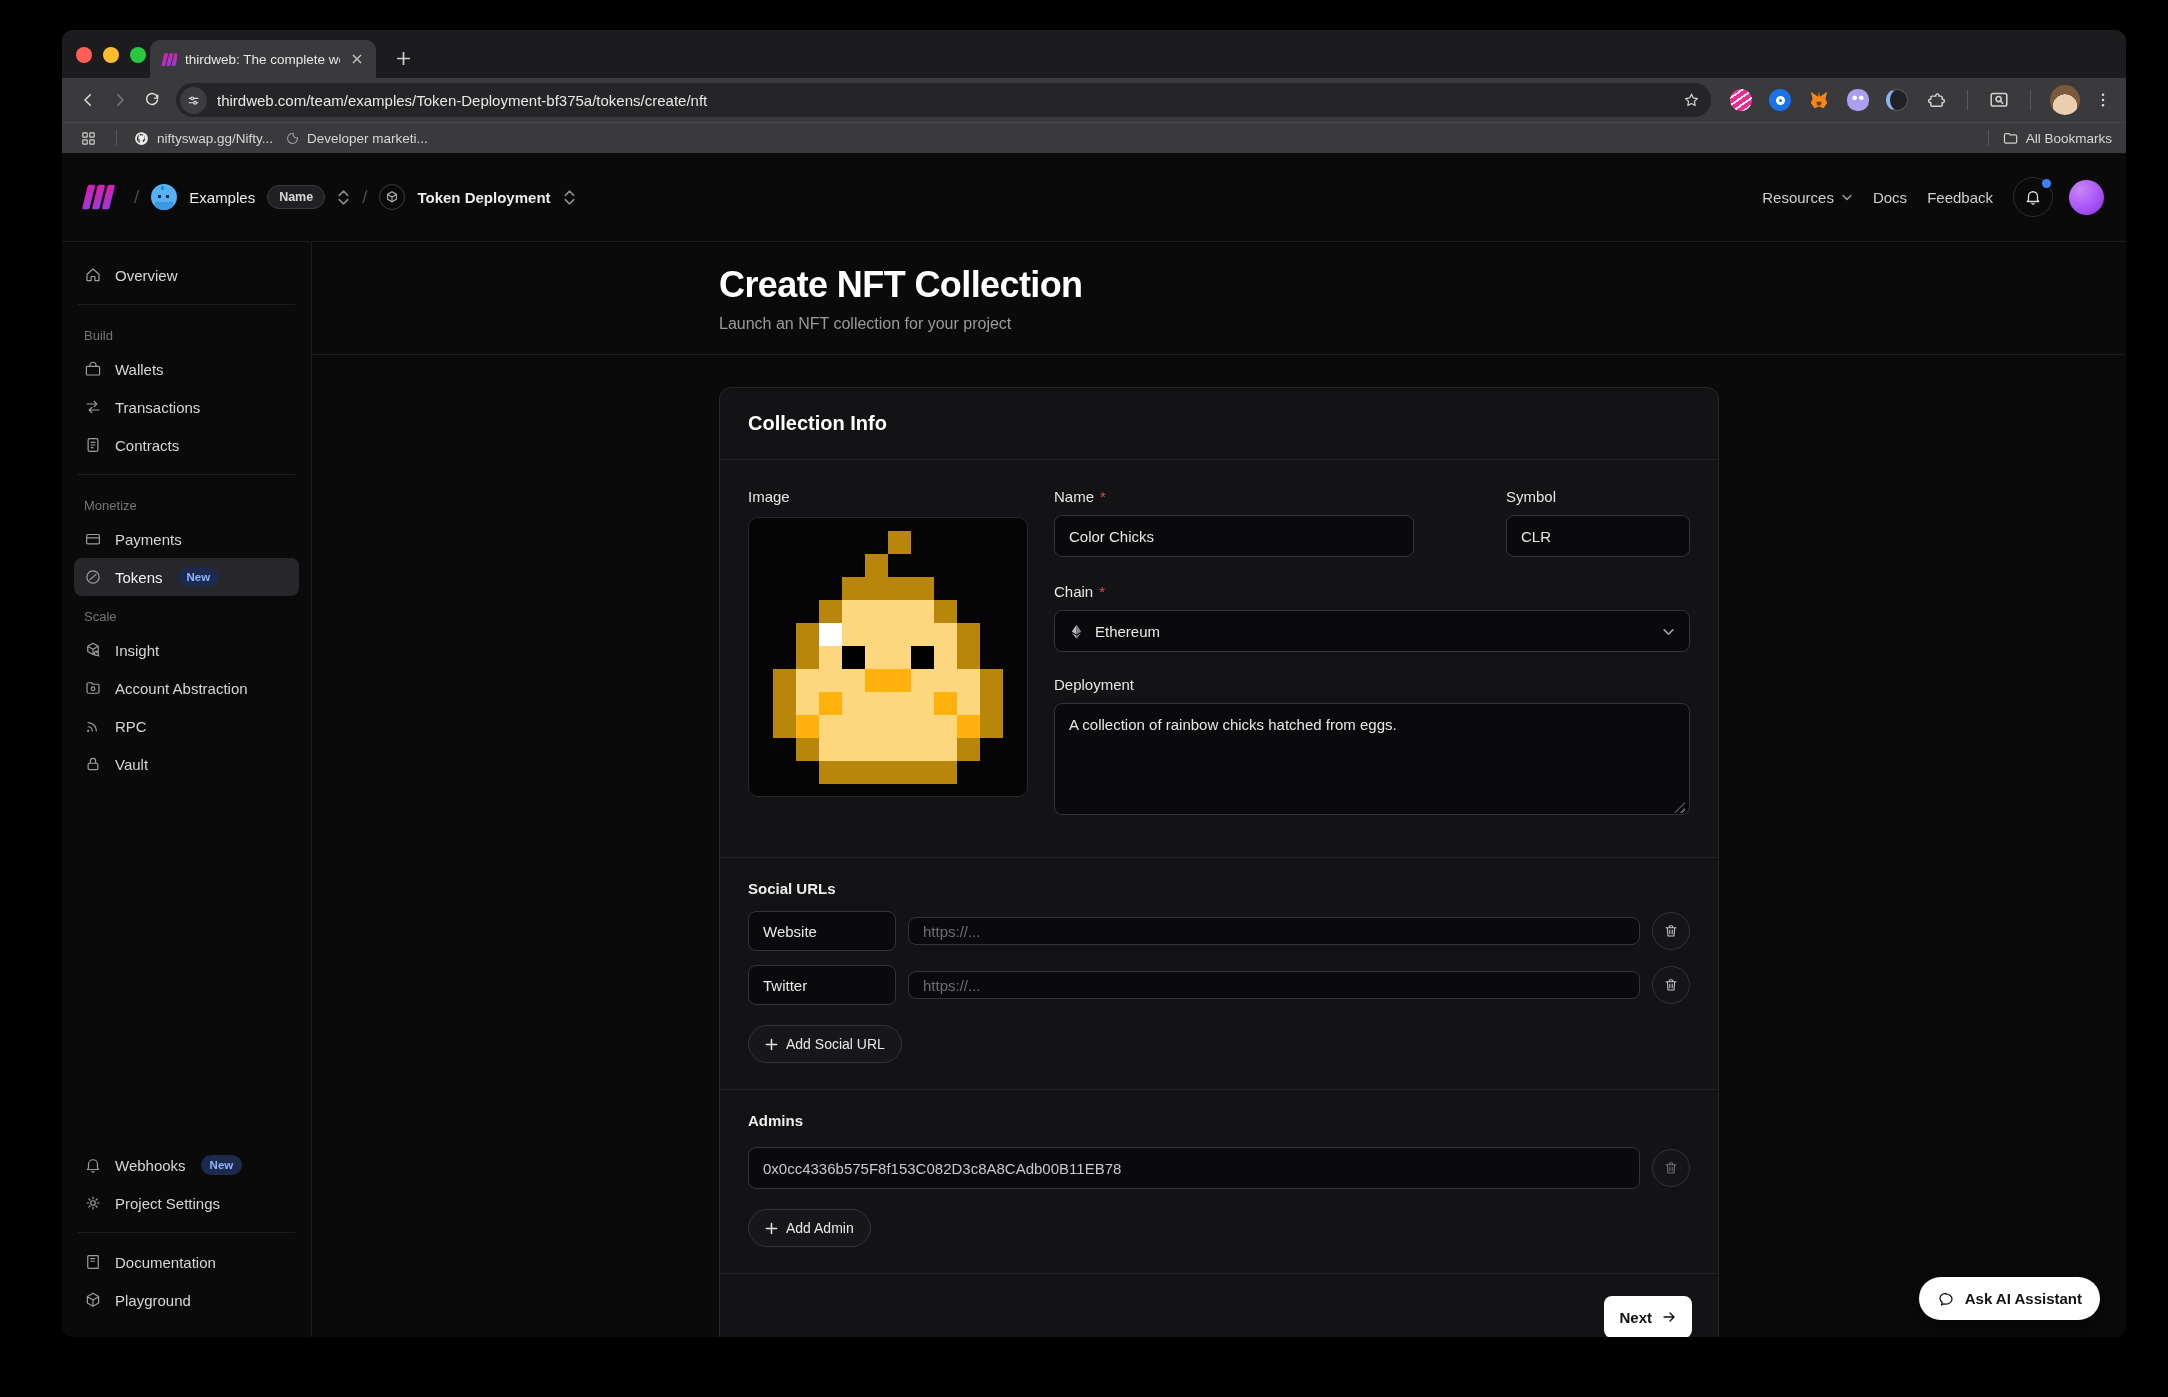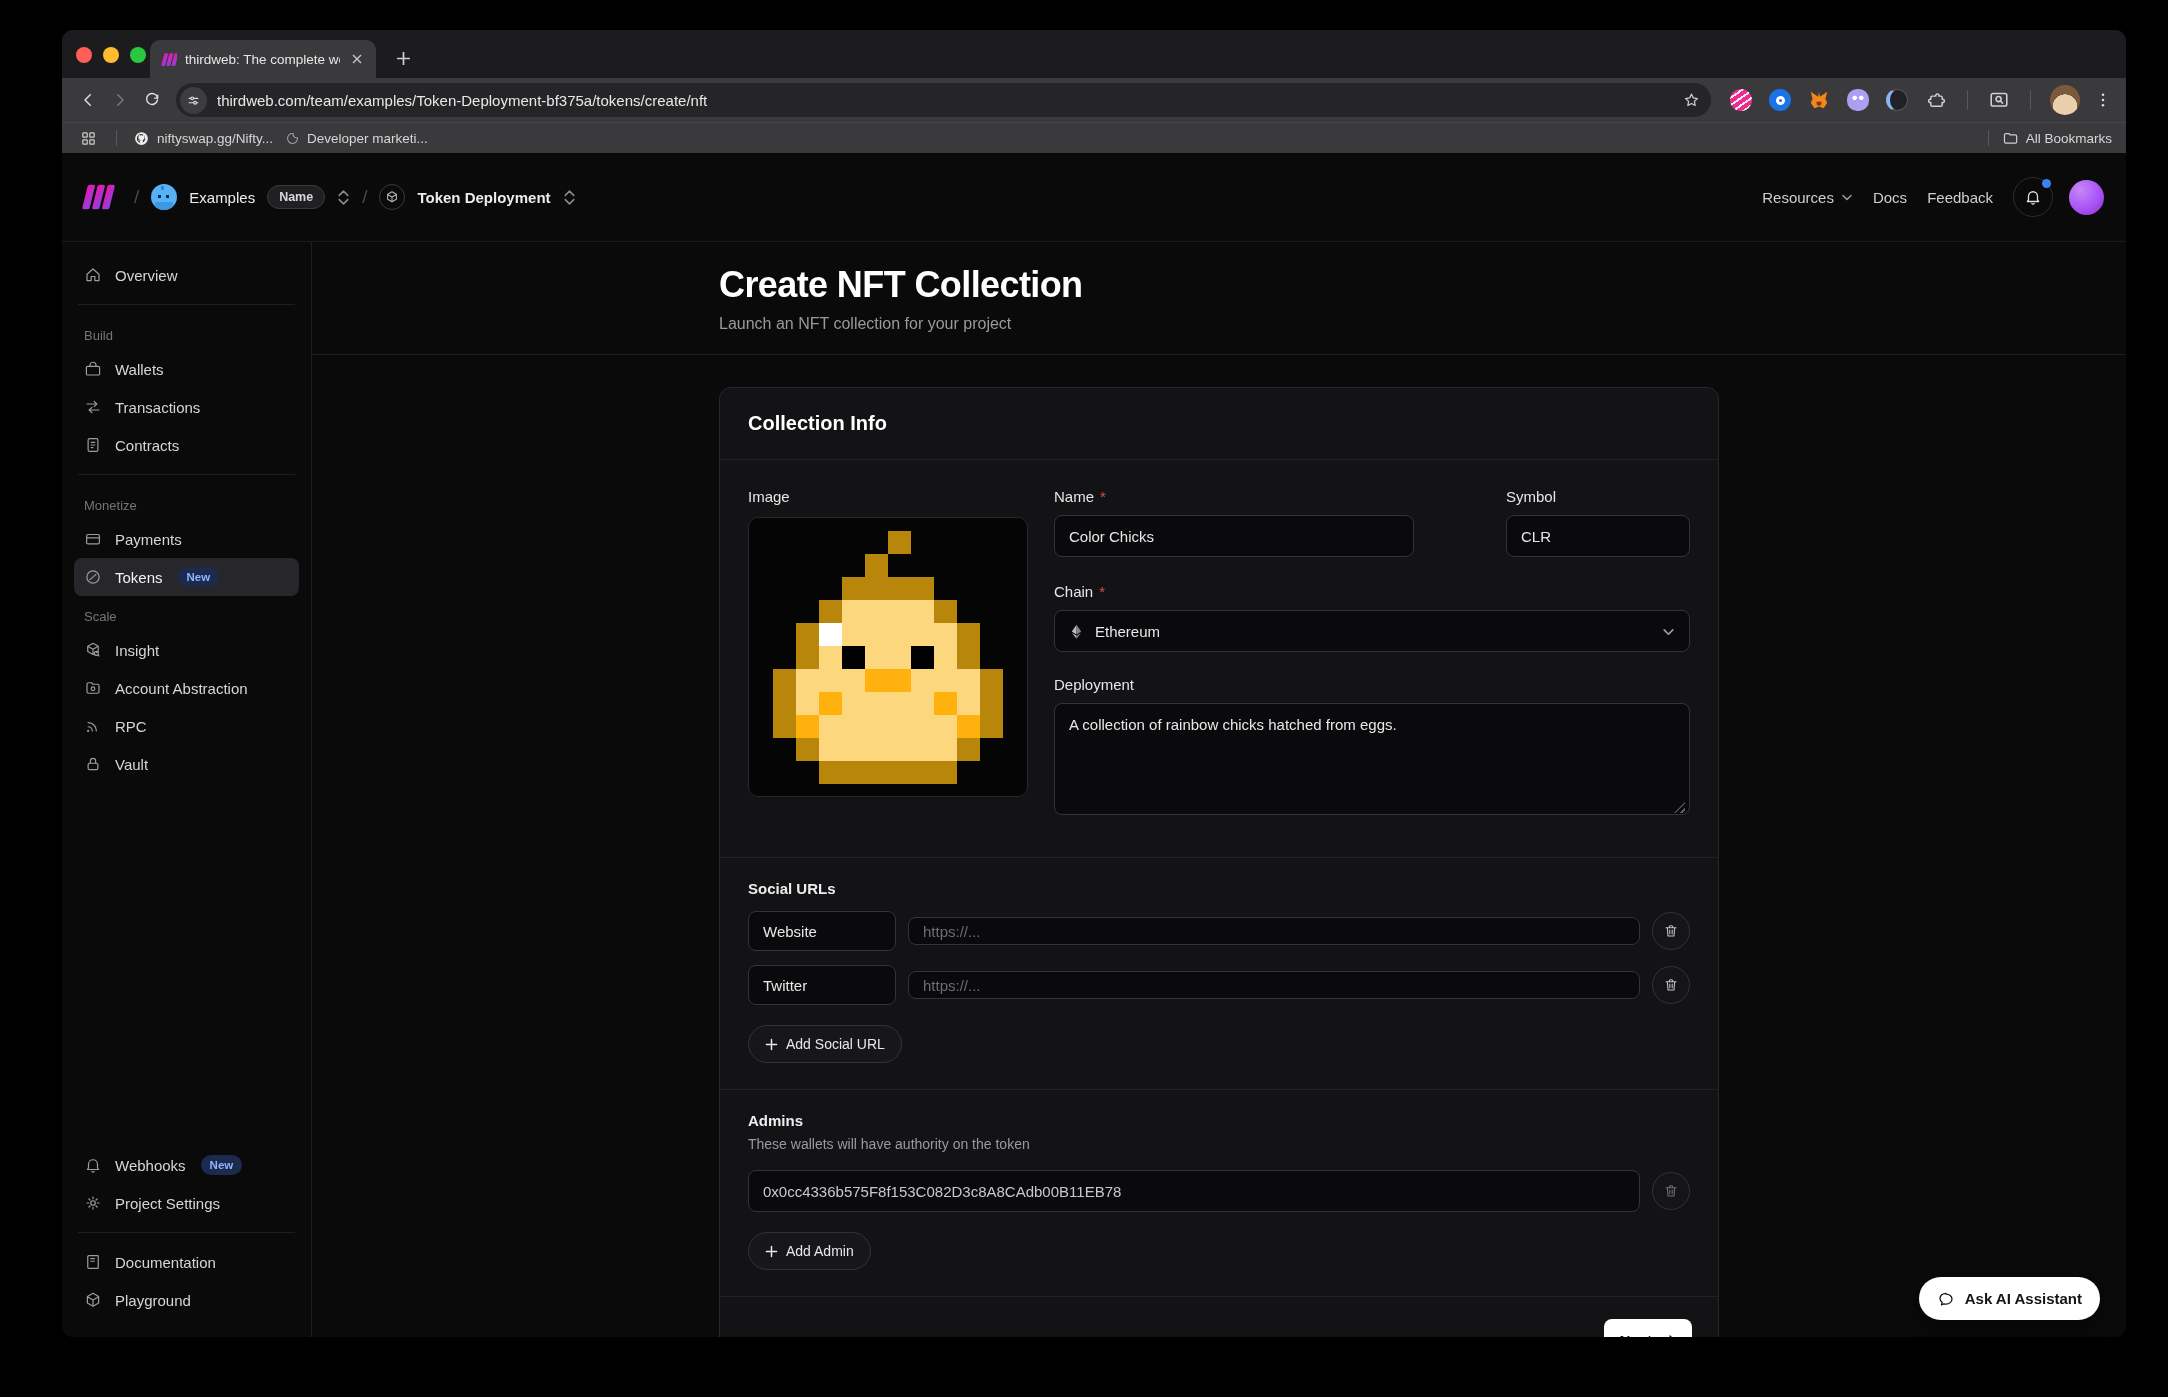--- a/index.html
+++ b/index.html
@@ -716,21 +716,20 @@
                   <svg class="ic" style="width:13px;height:13px" viewBox="0 0 14 14" fill="none" stroke="currentColor" stroke-width="1.6" stroke-linecap="round">
                       <path d="M7 1.5v11M1.5 7h11"></path>
                     </svg>
                   <span>Add Social URL</span>
                 </span>
               </div>
             </div>
 
             <div class="sec">
               <div class="sec-title">Admins</div>
-              <div class="sec-note">These wallets will have authority on the token</div>
               <div class="admin-row">
                 <input class="tinput adminin" value="0x0cc4336b575F8f153C082D3c8A8CAdb00B11EB78" style="">
                 <span class="trashbtn dim">
                   <svg class="ic" style="width:16px;height:16px" viewBox="0 0 24 24" fill="none" stroke="currentColor" stroke-width="1.6" stroke-linecap="round" stroke-linejoin="round">
                       <path d="M4.5 7h15M9.5 7V5.5a1.5 1.5 0 0 1 1.5-1.5h2a1.5 1.5 0 0 1 1.5 1.5V7M6.5 7l1 12.5h9l1-12.5"></path>
                       <path d="M10.2 10.5v5.5M13.8 10.5v5.5"></path>
                     </svg>
                 </span>
               </div>
               <div>

